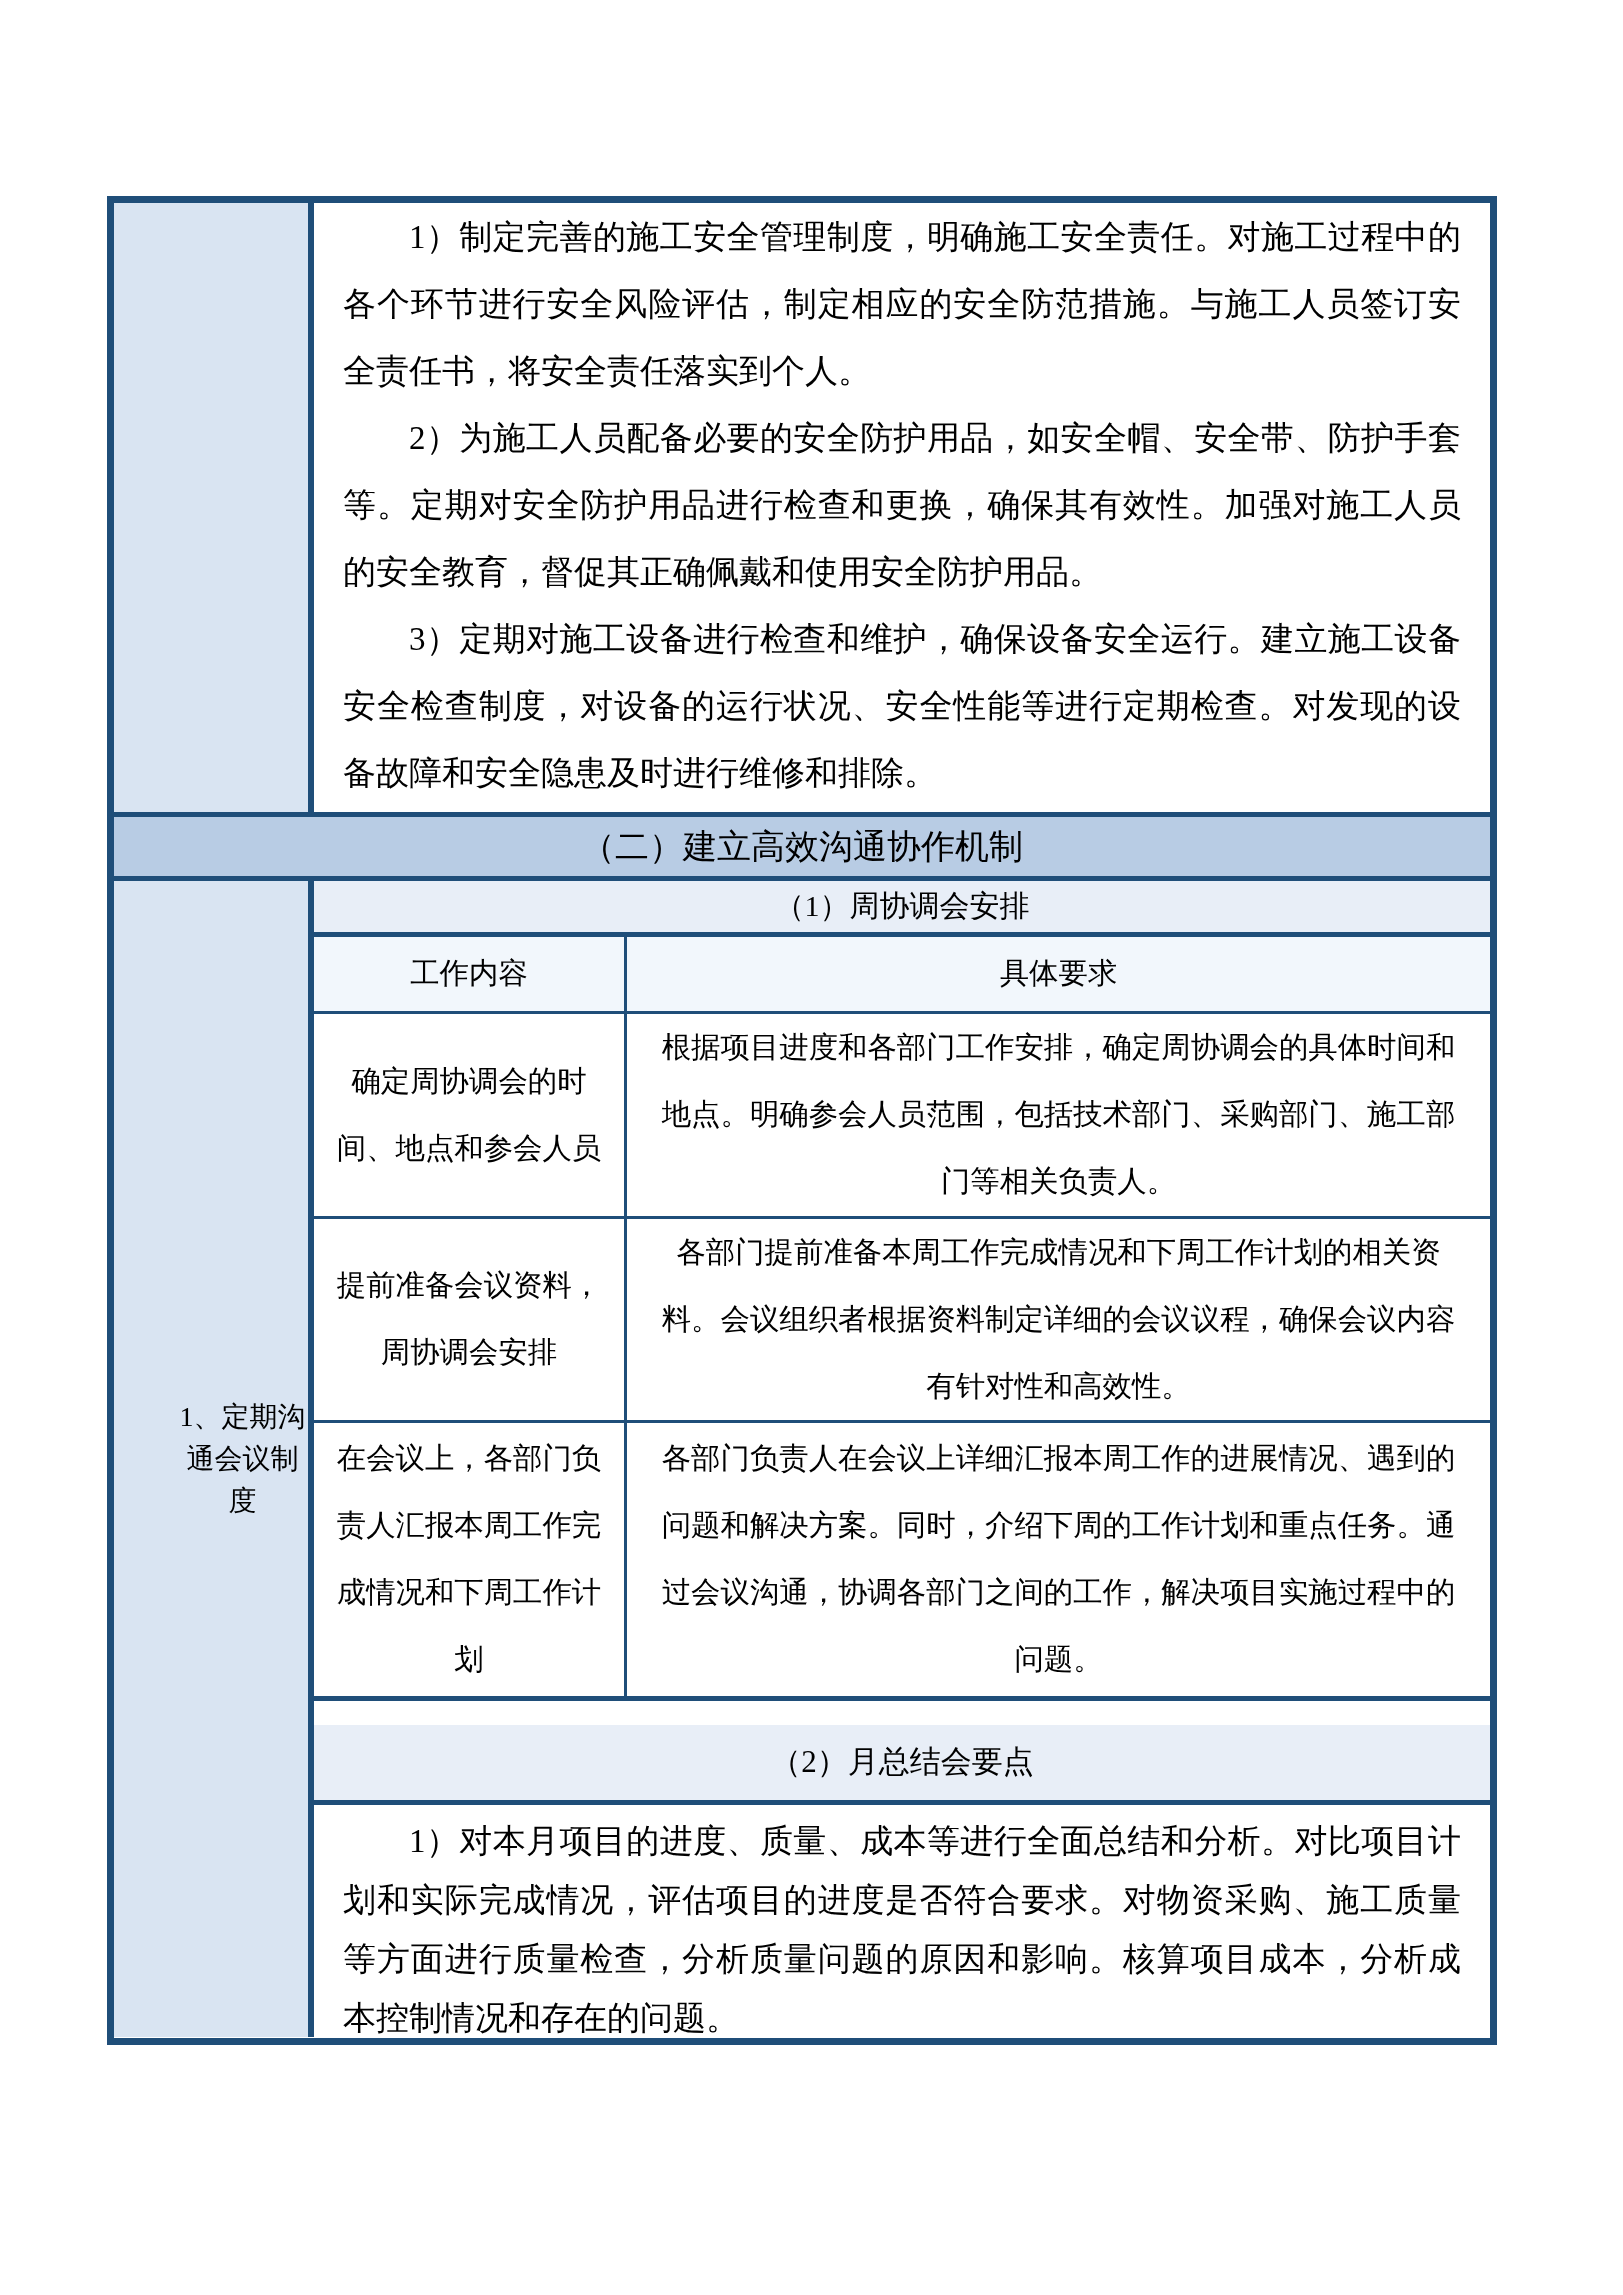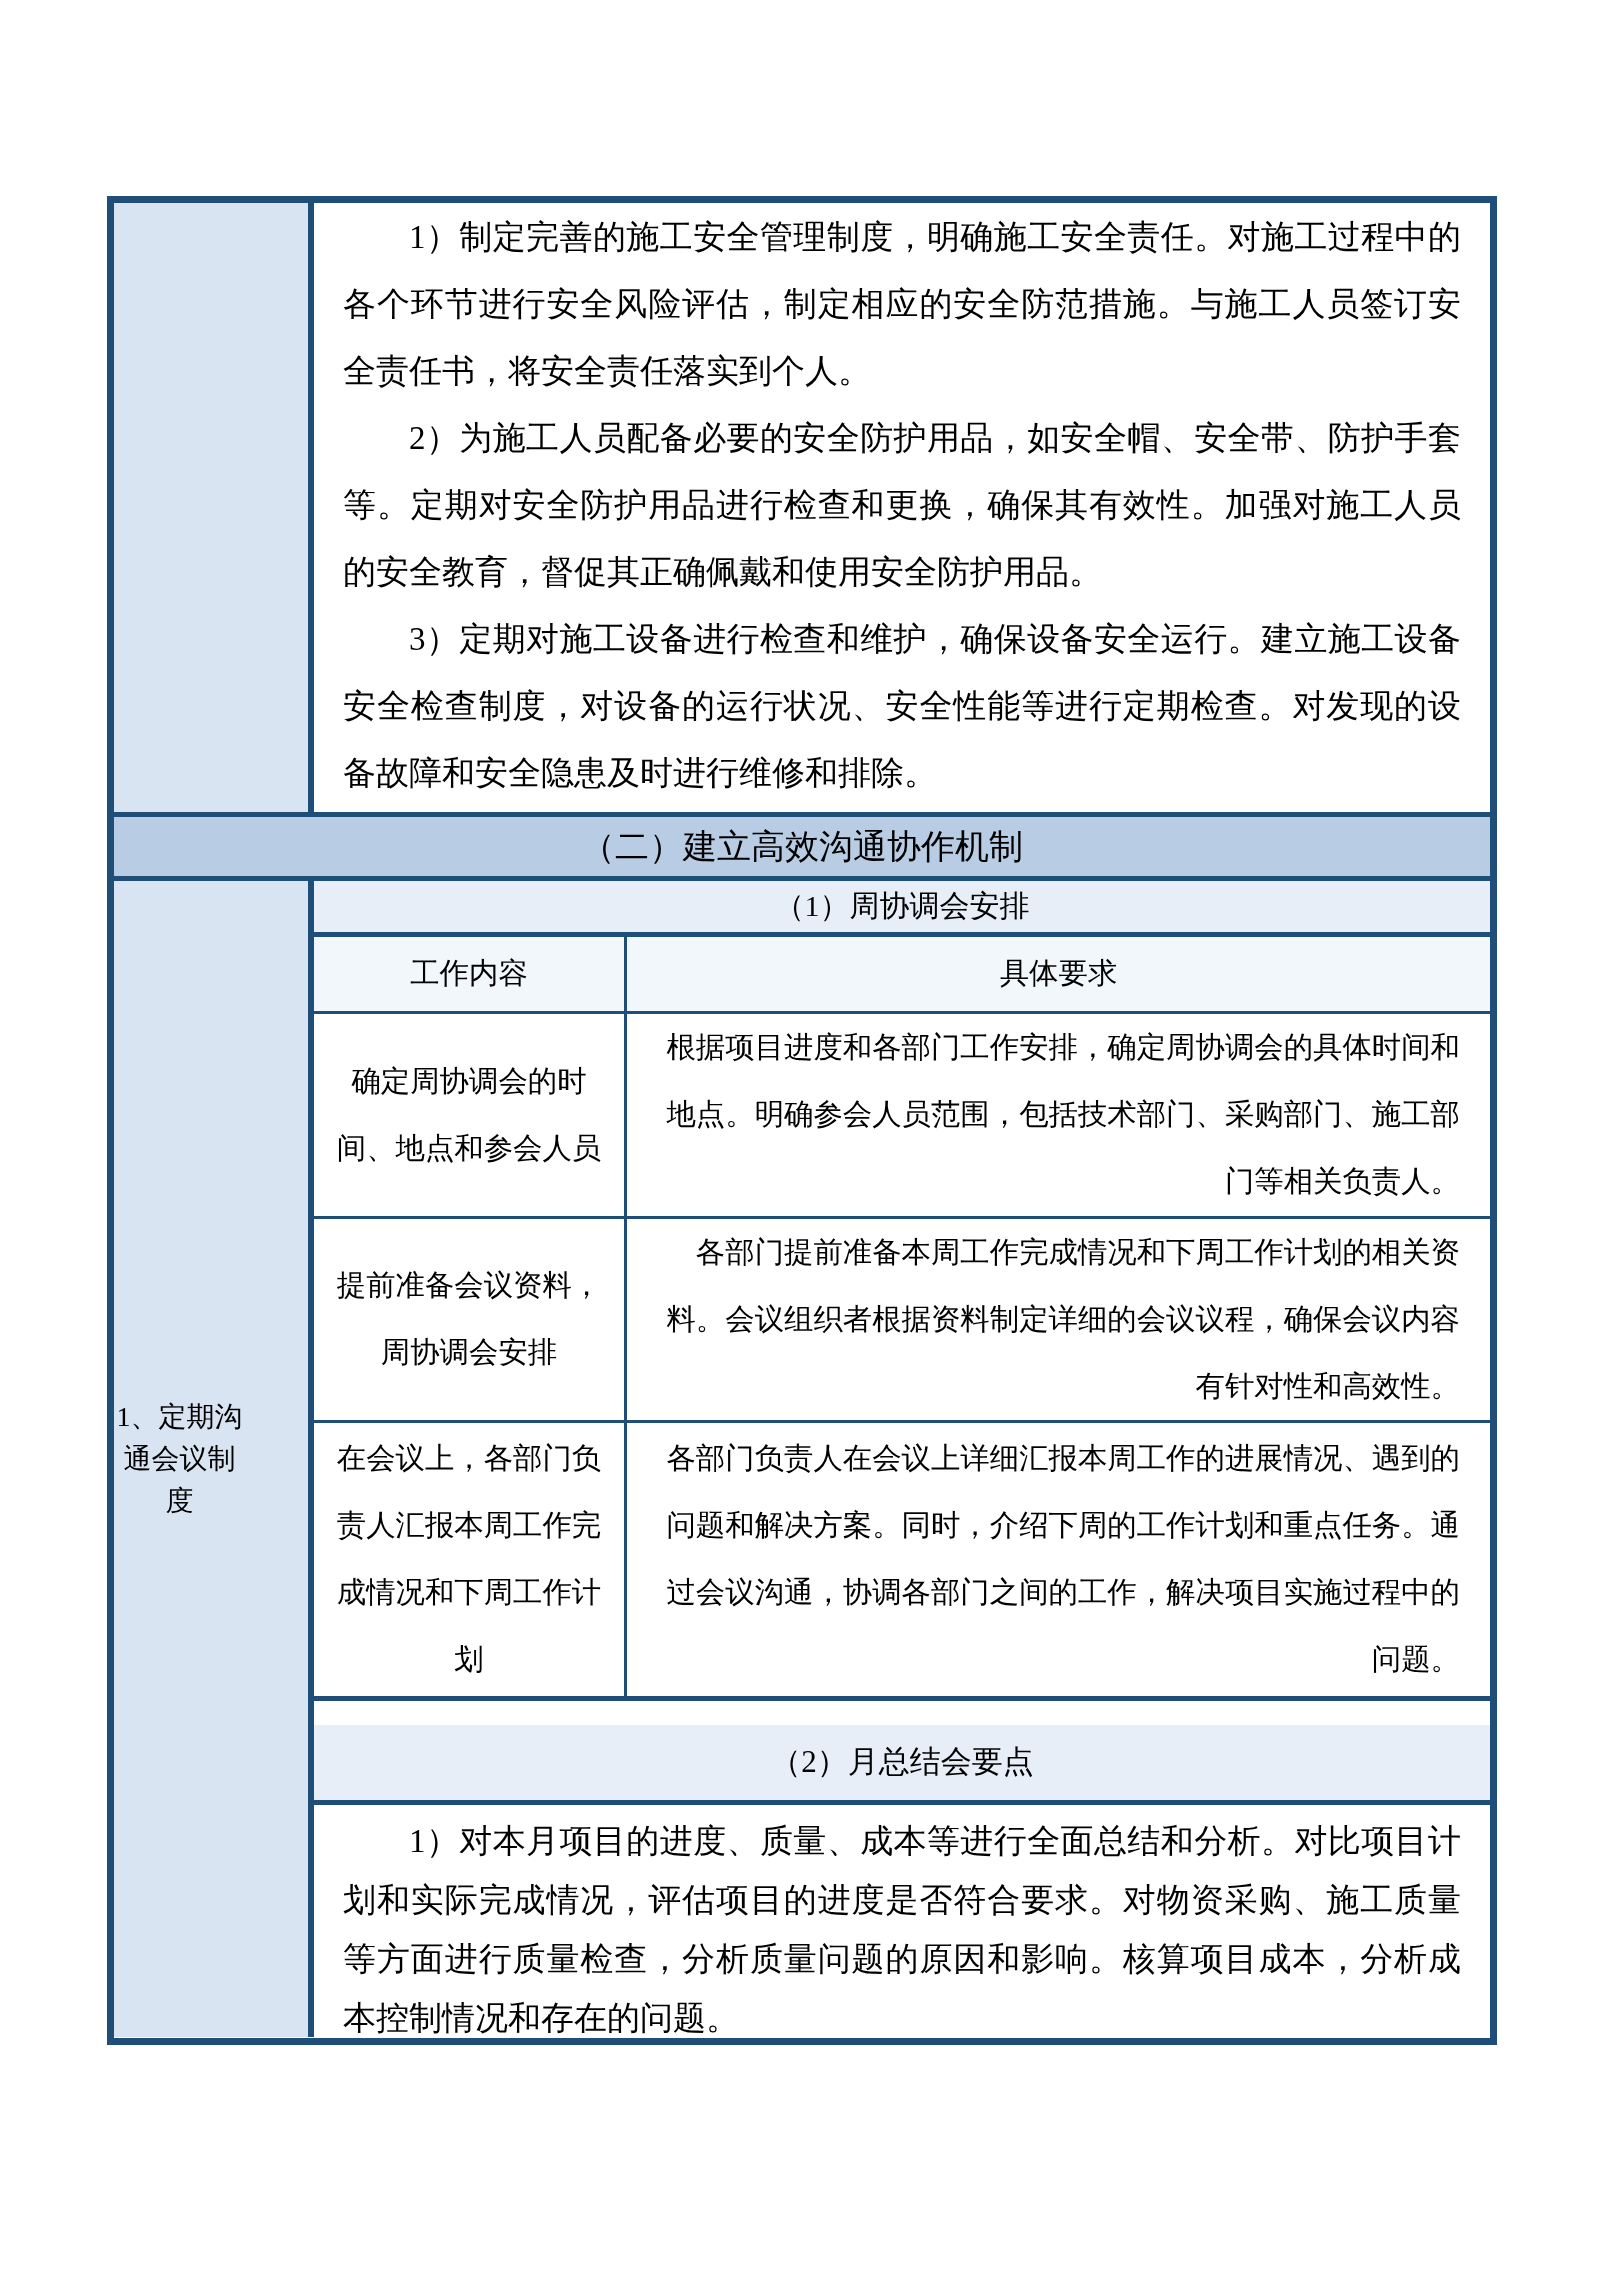--- a/index.html
+++ b/index.html
@@ -26,21 +26,21 @@
     width:1390px;height:1849px;
     border:7.9px solid var(--navy);
     background:var(--page-bg);
   }
   
   .row-a{display:flex;height:609px;}
   .label-col{
     width:200px;flex:0 0 200px;
     background:var(--label-bg);
     border-right:6.5px solid var(--navy);
-    display:flex;align-items:center;justify-content:flex-start;
+    display:flex;align-items:center;justify-content:flex-end;
   }
   .cell-a{flex:1;padding:1.3px 29px 0 29px;overflow:hidden;}
   .cell-a p{
     font-size:33px;line-height:67px;
     text-indent:2em;text-align:justify;
   }
   
   .row-b{
     height:69px;
     border-top:5.2px solid var(--navy);
@@ -71,21 +71,21 @@
   .nc-l{
     width:313px;flex:0 0 313px;
     border-right:3.3px solid var(--navy);
     display:flex;flex-direction:column;align-items:center;justify-content:center;
     text-align:center;font-size:29.4px;line-height:67px;
     padding:12px 13px;
   }
   .nc-r{
     flex:1;
     display:flex;flex-direction:column;align-items:center;justify-content:center;
-    text-align:right;font-size:29.4px;line-height:67px;
+    text-align:center;font-size:29.4px;line-height:67px;
     padding:0 30px;
   }
   .r-1{height:213px;border-bottom:3.9px solid var(--navy);}
   .r-2{height:204px;border-bottom:3.9px solid var(--navy);}
   .r-3{height:278px;border-bottom:5.2px solid var(--navy);}
   .lastrow{height:241px;padding:6.5px 29px 0 29px;overflow:hidden;}
   .lastrow p{
     font-size:33px;line-height:59px;
     text-indent:2em;text-align:justify;
   }

